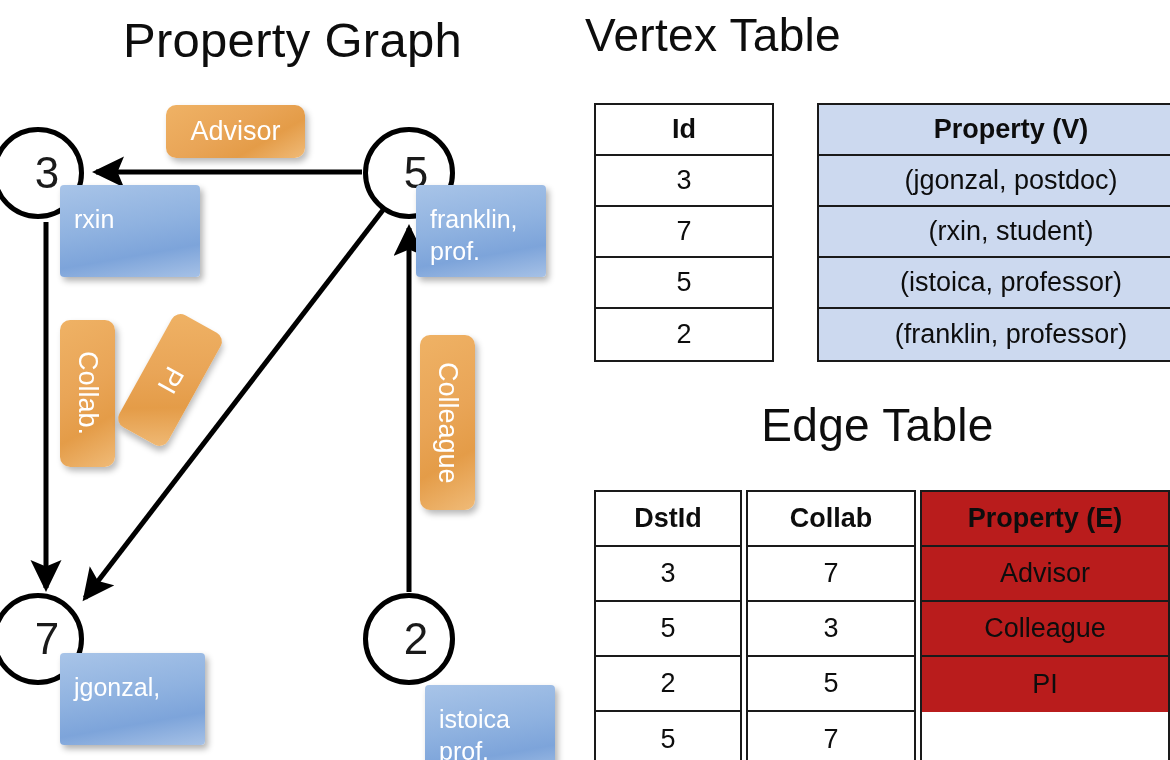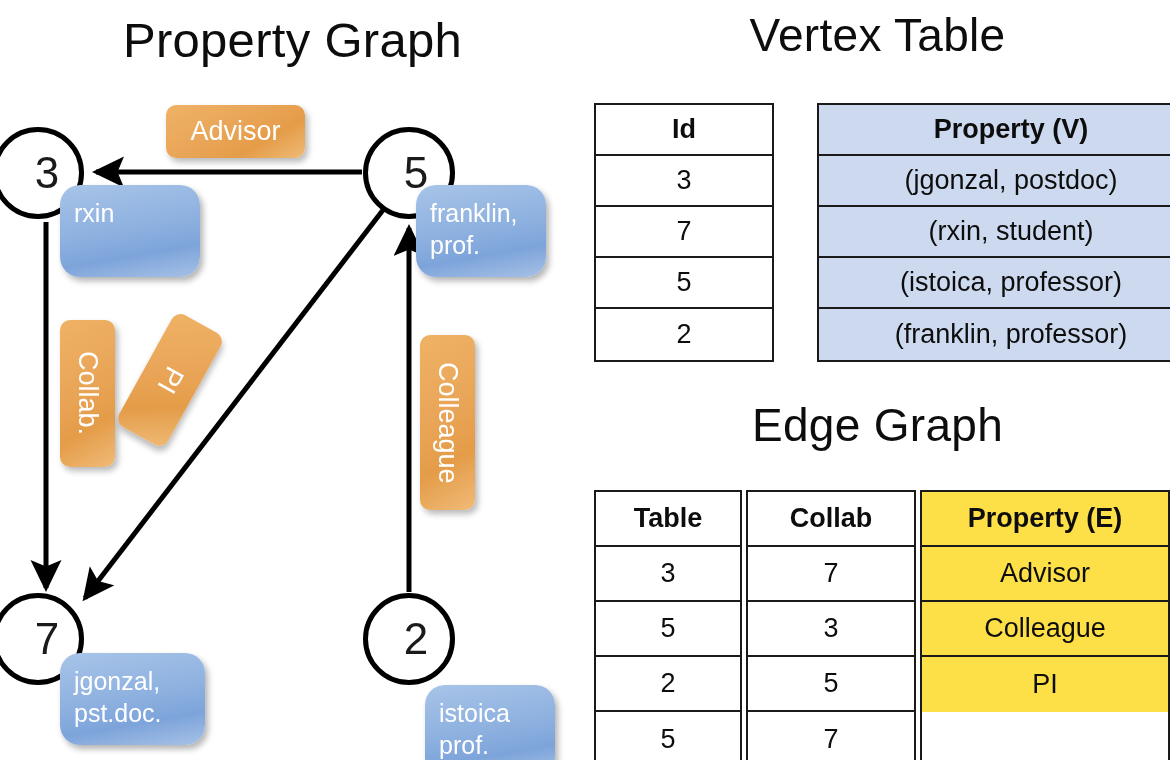--- a/index.html
+++ b/index.html
@@ -15,21 +15,21 @@
   
   .title{
     position:absolute;
     font-family:"Liberation Sans", sans-serif;
     font-weight:300;
     color:#0d0d0d;
     white-space:nowrap;
     letter-spacing:0.3px;
   }
   #title-property-graph{left:0;top:12px;width:585px;text-align:center;font-size:49px;}
-  #title-vertex-table{left:585px;top:8px;width:585px;text-align:center;font-size:46px;}
+  #title-vertex-table{left:585px;top:8px;width:585px;font-size:46px;}
   #title-edge-table{left:585px;top:398px;width:585px;text-align:center;font-size:46px;}
 
   
   #graph-svg{position:absolute;left:0;top:0;width:585px;height:760px;}
 
   
   .node{
     position:absolute;
     border:5px solid #000;
     border-radius:50%;
@@ -47,27 +47,27 @@
   #node-3{left:-8px;top:127px;width:92px;height:92px;}
   #node-5{left:363px;top:127px;width:92px;height:92px;}
   #node-7{left:-8px;top:593px;width:92px;height:92px;}
   #node-2{left:363px;top:593px;width:92px;height:92px;}
   #node-3 span,#node-7 span{padding-left:18px;}
   #node-5 span,#node-2 span{padding-left:14px;}
 
   
   .vbox{
     position:absolute;
-    border-radius:20px;
+    border-radius:4px;
     background:linear-gradient(170deg,#a8c4e8 0%,#8fb2e0 45%,#7da4da 72%,#a6c1e6 100%);
     box-shadow:3px 4px 6px rgba(0,0,0,0.30);
     color:#ffffff;
     font-size:25px;
     line-height:1.28;
-    padding:12px 0 0 14px;
+    padding:18px 0 0 14px;
     box-sizing:border-box;
     font-family:"Liberation Sans", sans-serif;
     font-weight:400;
   }
   #vbox-rxin{left:60px;top:185px;width:140px;height:92px;}
   #vbox-franklin{left:416px;top:185px;width:130px;height:92px;}
   #vbox-jgonzal{left:60px;top:653px;width:145px;height:92px;}
   #vbox-istoica{left:425px;top:653px;width:130px;height:92px;margin-top:32px;}
   .vbox .l2{display:block;}
 
@@ -105,21 +105,21 @@
     display:flex;align-items:center;justify-content:center;
     font-family:"Liberation Sans", sans-serif;
     font-size:27px;
     color:#0d0d0d;
     font-weight:300;
     white-space:nowrap;
   }
   .tcell:last-child{border-bottom:none;}
   .tcell.hdr{font-weight:700;}
   .blue{background:#ccd9ef;}
-  .peach{background:#fde047;}
+  .peach{background:#b91c1c;}
 
   
   #vertex-table{left:594px;top:103px;}
   #vertex-table .c-id{width:180px;}
   #vertex-table .c-prop{width:388px;margin-left:43px;}
   #vertex-table .tcell{height:51px;}
 
   
   #edge-table{left:594px;top:490px;}
   #edge-table .c-src{width:148px;}
@@ -127,21 +127,21 @@
   #edge-table .c-prop{width:250px;}
   #edge-table .tcell{height:55px;}
 </style>
 </head>
 <body>
 
 <div class="stage">
 
   <div class="title" id="title-property-graph">Property Graph</div>
   <div class="title" id="title-vertex-table">Vertex Table</div>
-  <div class="title" id="title-edge-table">Edge Graph</div>
+  <div class="title" id="title-edge-table">Edge Table</div>
 
   <svg id="graph-svg" viewBox="0 0 585 760" xmlns="http://www.w3.org/2000/svg">
     <defs>
       <marker id="arrowhead" markerWidth="7" markerHeight="7" refX="5.6" refY="3.1" orient="auto" markerUnits="strokeWidth">
         <path d="M0,0 L6.4,3.1 L0,6.2 L1.3,3.1 Z" fill="#000"></path>
       </marker>
     </defs>
 
     <g>
       <line x1="362" y1="172" x2="96" y2="172" stroke="#000" stroke-width="5" marker-end="url(#arrowhead)"></line>
@@ -175,21 +175,20 @@
 
   <div class="vbox" id="vbox-rxin">
     <span class="l1">rxin</span>
   </div>
   <div class="vbox" id="vbox-franklin">
     <span class="l1">franklin,</span>
     <span class="l2">prof.</span>
   </div>
   <div class="vbox" id="vbox-jgonzal">
     <span class="l1">jgonzal,</span>
-    <span class="l2">pst.doc.</span>
   </div>
   <div class="vbox" id="vbox-istoica">
     <span class="l1">istoica</span>
     <span class="l2">prof.</span>
   </div>
 
   <div class="ebox" id="ebox-advisor">
     <span>Advisor</span>
   </div>
   <div class="ebox" id="ebox-collab">
@@ -214,21 +213,21 @@
       <div class="tcell hdr blue">Property (V)</div>
       <div class="tcell blue">(jgonzal, postdoc)</div>
       <div class="tcell blue">(rxin, student)</div>
       <div class="tcell blue">(istoica, professor)</div>
       <div class="tcell blue">(franklin, professor)</div>
     </div>
   </div>
 
   <div class="tbl-wrap" id="edge-table">
     <div class="tcol c-src">
-      <div class="tcell hdr">Table</div>
+      <div class="tcell hdr">DstId</div>
       <div class="tcell">3</div>
       <div class="tcell">5</div>
       <div class="tcell">2</div>
       <div class="tcell">5</div>
     </div>
     <div class="tcol c-dst">
       <div class="tcell hdr">Collab</div>
       <div class="tcell">7</div>
       <div class="tcell">3</div>
       <div class="tcell">5</div>

